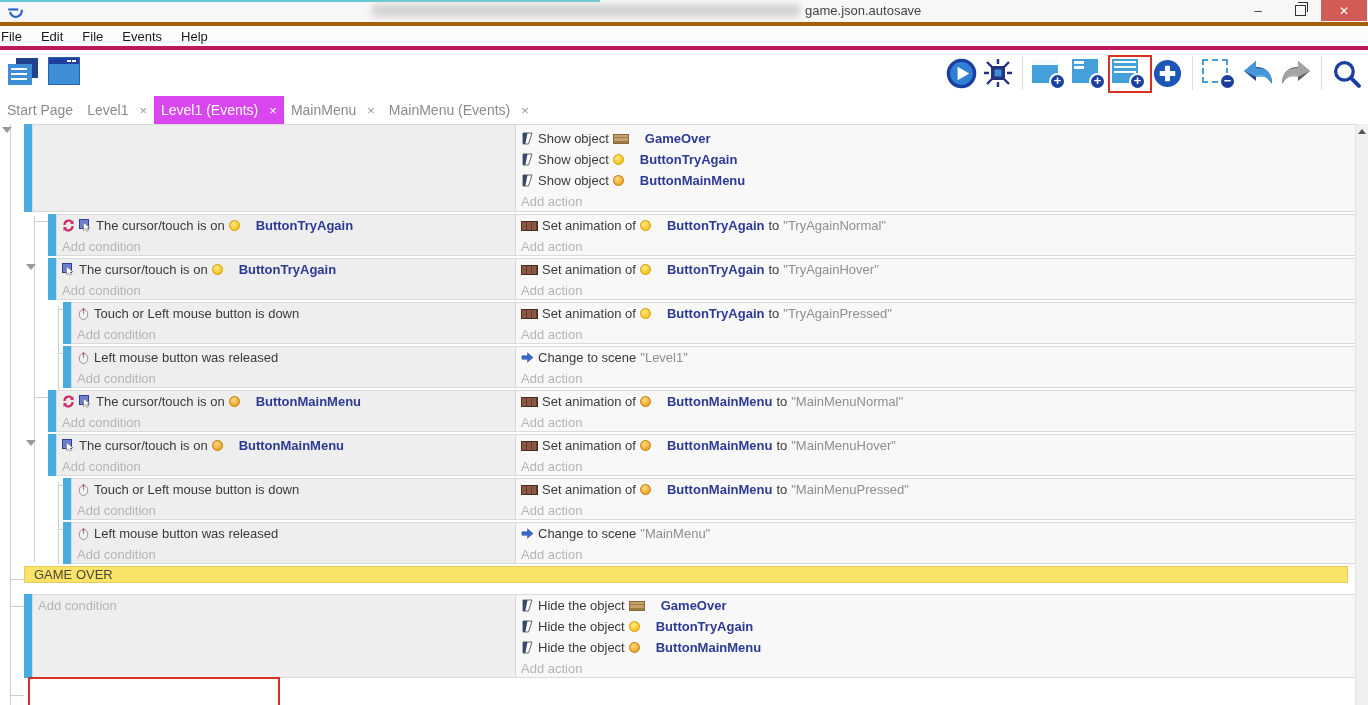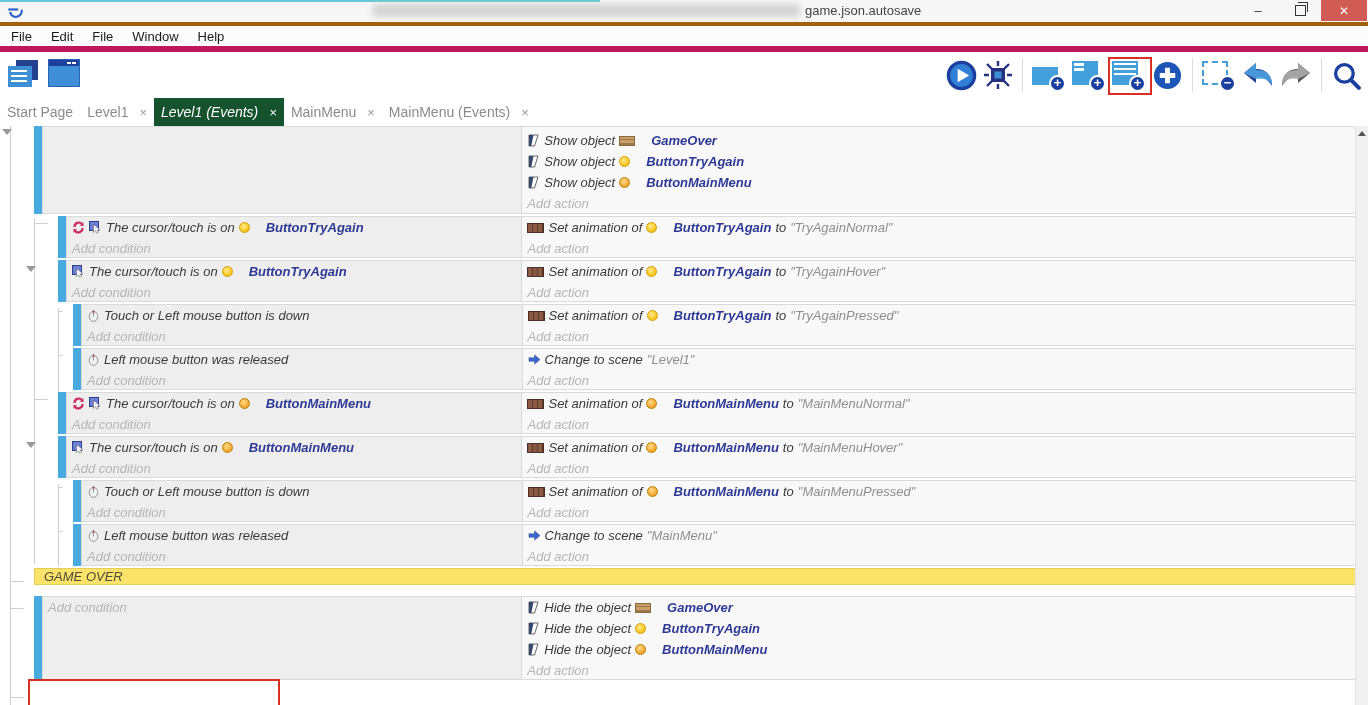--- a/index.html
+++ b/index.html
@@ -15,22 +15,22 @@
   .titletext{position:absolute;left:805px;top:3px;font-size:13px;color:#444;}
   .wincontrols{position:absolute;right:1px;top:0;height:21px;display:flex;align-items:stretch;}
   .winbtn{width:42px;display:flex;align-items:center;justify-content:center;
           font-size:13px;color:#333;cursor:default;}
   .winbtn.close{background:#d05c55;color:#fff;width:46px;font-size:12px;}
   .restore-glyph{width:9px;height:9px;border:1px solid #333;position:relative;background:#f7f7f7;}
   .restore-glyph::before{content:"";position:absolute;left:2px;top:-4px;width:9px;height:9px;
           border:1px solid #333;border-bottom:none;border-left:none;}
 
   
-  .menubar{height:20px;display:flex;align-items:center;gap:19px;padding-left:11px;
-           font-size:13px;color:#1a1a1a;background:#fcfcfc;border-bottom:6px solid #be185d;}
+  .menubar{height:20px;display:flex;align-items:center;gap:19px;padding-left:1px;
+           font-size:13px;color:#1a1a1a;background:#fcfcfc;border-bottom:4px solid #be185d;}
   .menubar span{cursor:default;}
 
   
   .toolbar{height:46px;position:relative;background:#fff;}
   .tb-left{position:absolute;left:8px;top:7px;display:flex;gap:10px;align-items:center;}
   .tb-right{position:absolute;right:6px;top:6px;display:flex;gap:6px;align-items:center;}
   .sep{width:1px;height:34px;background:#ddd;margin:0 3px;}
   .tbi{display:flex;align-items:center;justify-content:center;position:relative;}
   
   .pages{width:30px;height:27px;position:relative;}
@@ -56,26 +56,26 @@
      background:#1b3f9e;border:2px solid #fff;color:#fff;font-size:13px;font-weight:bold;
      display:flex;align-items:center;justify-content:center;line-height:1;box-sizing:border-box;}
   .badge.minus::after{content:"−";margin-top:-2px;}
   .badge.plus::after{content:"+";margin-top:-2px;}
   .redring{position:absolute;left:-4px;top:-2px;right:-6px;bottom:-3px;border:2px solid #d93025;}
 
   
   .tabbar{height:28px;display:flex;align-items:stretch;background:#fff;font-size:14px;color:#8b8b8b;}
   .tab{display:flex;align-items:center;padding:0 7px;gap:11px;cursor:default;white-space:nowrap;}
   .tab .x{font-size:13px;color:#9a9a9a;}
-  .tab.active{background:#14532d;color:#fff;font-style:italic;}
+  .tab.active{background:#d946ef;color:#fff;}
   .tab.active .x{color:#fff;}
 
   
   .sheet{position:relative;height:589px;background:#fff;overflow:hidden;}
-  .rows{position:absolute;left:10px;top:0;right:12px;font-style:italic;}
+  .rows{position:absolute;left:0;top:0;right:12px;}
   .ev{display:flex;margin-bottom:2px;height:42px;}
   .ev .bar,.comment .bar{width:8px;background:#49ace0;flex:none;}
   .ml1{margin-left:24px;} .ml2{margin-left:48px;} .ml3{margin-left:63px;}
   .cond{background:#eee;border:1px solid #dadada;border-right:none;box-sizing:border-box;overflow:hidden;}
   .act{width:841px;background:#f8f8f8;border:1px solid #dadada;box-sizing:border-box;overflow:hidden;}
   .c1{width:483px;} .c2{width:459px;} .c3{width:444px;}
   .line{height:21px;display:flex;align-items:center;gap:4px;padding-left:5px;
         font-size:13px;color:#3a3a3a;white-space:nowrap;}
   .addl{color:#b5b5b5;}
   .obj{color:#2c3a94;font-weight:bold;display:inline-flex;align-items:center;gap:16px;}
@@ -129,21 +129,21 @@
         <span class="restore-glyph"></span>
       </div>
     <div class="winbtn close">✕</div>
   </div>
 </div>
 
 <div class="menubar">
   <span>File</span>
   <span>Edit</span>
   <span>File</span>
-  <span>Window</span>
+  <span>Events</span>
   <span>Help</span>
 </div>
 
 <div class="toolbar">
   <div class="tb-left">
     <span class="tbi pages"></span>
     <span class="tbi winicon"></span>
   </div>
   <div class="tb-right">
     <span class="tbi">

